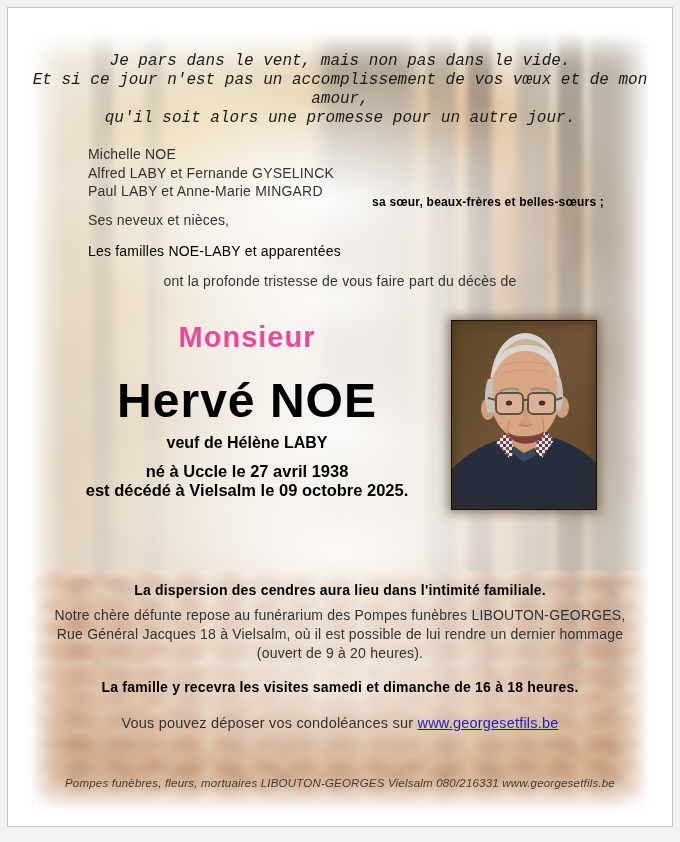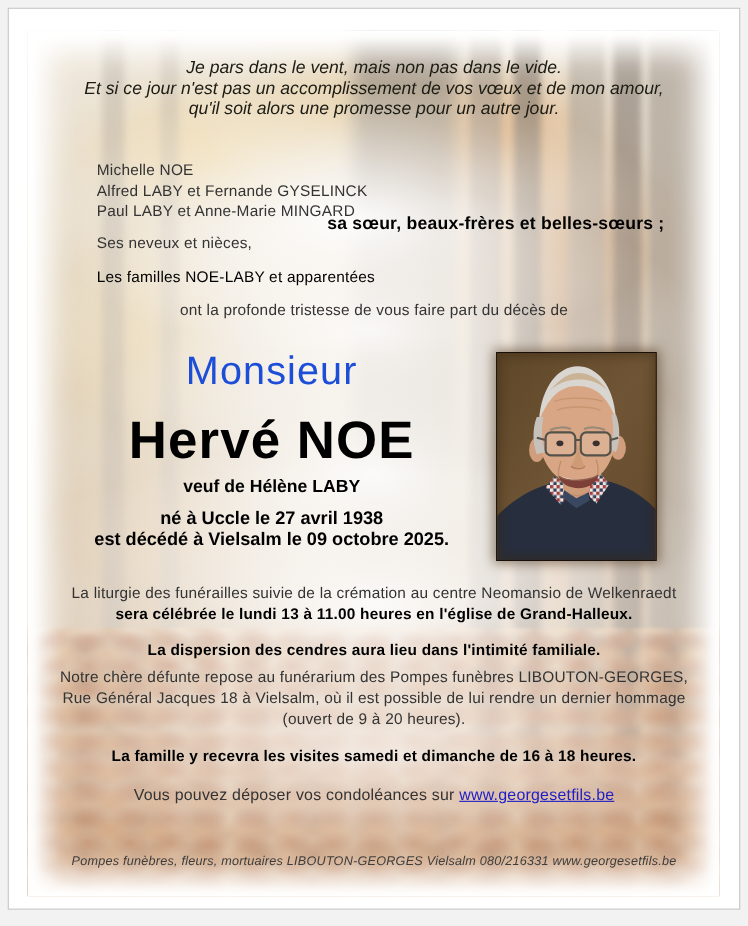--- a/index.html
+++ b/index.html
@@ -54,29 +54,29 @@
       radial-gradient(closest-side,rgba(255,255,255,.95),rgba(255,255,255,0)) 28% 9% / 560px 250px no-repeat,
       radial-gradient(closest-side,rgba(255,255,255,.88),rgba(255,255,255,0)) 32% 27% / 600px 260px no-repeat,
       radial-gradient(closest-side,rgba(255,255,255,.92),rgba(255,255,255,0)) 33% 52% / 620px 310px no-repeat,
       radial-gradient(closest-side,rgba(255,255,255,.90),rgba(255,255,255,0)) 50% 76% / 740px 290px no-repeat,
       radial-gradient(closest-side,rgba(255,255,255,.72),rgba(255,255,255,0)) 50% 94% / 700px 190px no-repeat,
       linear-gradient(rgba(255,255,255,.28),rgba(255,255,255,.28));}
   .bg-feather{inset:0;box-shadow:inset 0 0 26px 20px #ffffff, inset 0 0 8px 6px rgba(255,255,255,.9);}
   
   .abs{position:absolute;}
   .quote{left:0;width:100%;top:44px;text-align:center;
-    font-family:Liberation Sans, sans-serif;font-style:italic;
+    font-family:Liberation Mono, monospace;font-style:italic;
     font-size:16px;line-height:19px;color:#1c1c14;}
   .names{left:80px;top:137px;font-size:14px;line-height:18.5px;color:#333;letter-spacing:.2px;}
-  .relation{right:68px;top:187px;font-size:16px;font-weight:bold;color:#000;letter-spacing:.2px;}
+  .relation{right:68px;top:187px;font-size:12px;font-weight:bold;color:#000;letter-spacing:.2px;}
   .nephews{left:80px;top:204px;font-size:14px;color:#333;letter-spacing:.2px;}
   .families{left:80px;top:235px;font-size:14px;color:#000000;letter-spacing:.2px;}
   .announce{left:0;width:100%;top:265px;text-align:center;font-size:14px;color:#333;letter-spacing:.2px;}
   .deceased{left:0;top:312px;width:478px;text-align:center;color:#000;}
-  .deceased .title{font-size:36px;line-height:34px;font-weight:400;color:#1d4ed8;letter-spacing:1px;}
+  .deceased .title{font-size:29px;line-height:34px;font-weight:700;color:#ec4899;letter-spacing:1px;}
   .deceased .name{font-size:48px;line-height:56px;font-weight:bold;margin-top:19px;letter-spacing:1px;}
   .deceased .spouse{font-size:16px;line-height:26px;font-weight:bold;margin-top:1px;}
   .deceased .birth{font-size:16.5px;line-height:19px;font-weight:bold;margin-top:6px;}
   .deceased .death{font-size:16.5px;line-height:19px;font-weight:bold;}
   .center-par{left:0;width:100%;text-align:center;font-size:14px;line-height:19px;color:#333;letter-spacing:.2px;}
   .bold{font-weight:bold;color:#000;}
   .liturgy{top:522px;}
   .dispersion{top:573px;}
   .repose{top:598px;}
   .visits{top:670px;}
@@ -188,24 +188,20 @@
 
       <path d="M56,112 C64,117 82,117 92,111 C90,126 60,127 56,112 Z" fill="#7c4038"></path>
       <path d="M58,112 C66,116 82,116 90,111 C82,117 64,117 58,112 Z" fill="#e9e2d8"></path>
       <path d="M56,112 C64,117 82,117 92,111" stroke="#8d5b49" stroke-width="1.4" fill="none"></path>
 
       <path d="M66,128 C70,130 76,130 80,128" stroke="#b5825e" stroke-width="1.1" fill="none" opacity=".6"></path>
     </svg>
     <div class="photo-feather"></div>
   </div>
 
-  <div class="abs center-par liturgy">
-    <div>La liturgie des funérailles suivie de la crémation au centre Neomansio de Welkenraedt</div>
-    <div class="bold">sera célébrée le lundi 13 à 11.00 heures en l'église de Grand-Halleux.</div>
-  </div>
   <div class="abs center-par dispersion bold">La dispersion des cendres aura lieu dans l'intimité familiale.</div>
   <div class="abs center-par repose">
     <div>Notre chère défunte repose au funérarium des Pompes funèbres LIBOUTON-GEORGES,</div>
     <div>Rue Général Jacques 18 à Vielsalm, où il est possible de lui rendre un dernier hommage</div>
     <div>(ouvert de 9 à 20 heures).</div>
   </div>
   <div class="abs center-par visits bold">La famille y recevra les visites samedi et dimanche de 16 à 18 heures.</div>
 
   <div class="abs center-par condolences">
     <span>Vous pouvez déposer vos condoléances sur </span><a href="#">www.georgesetfils.be</a>

